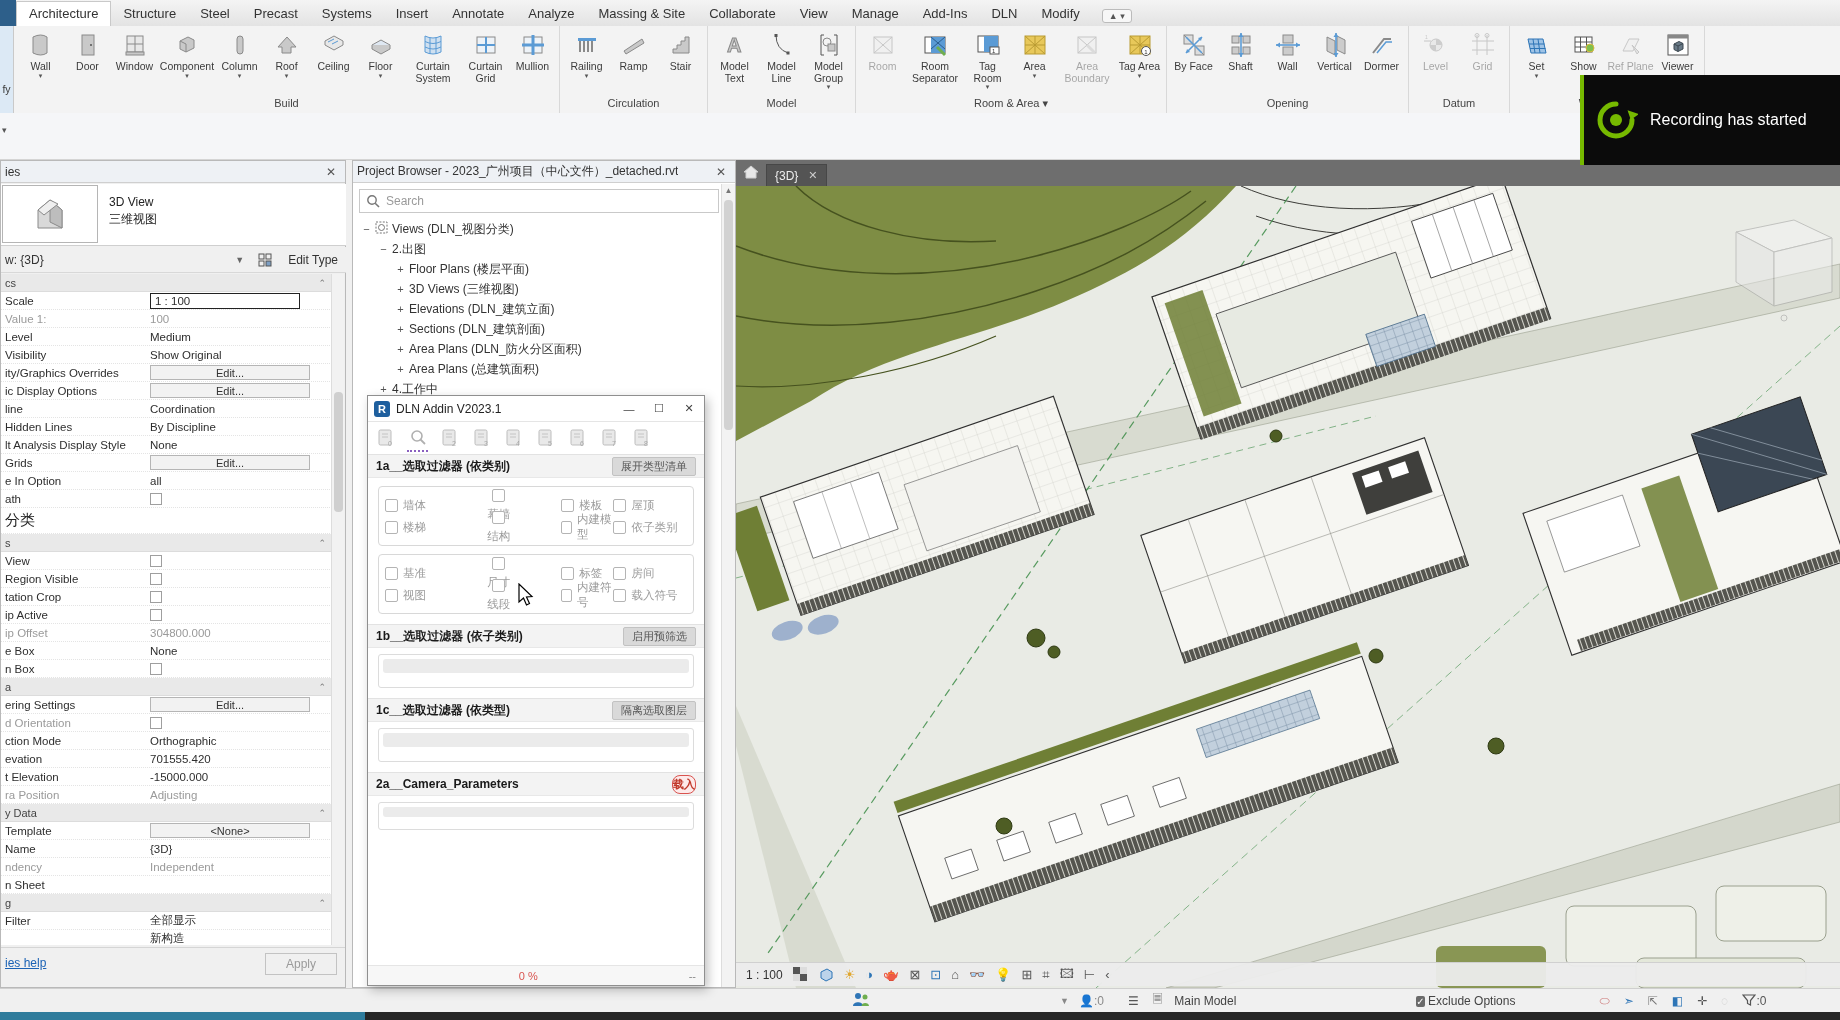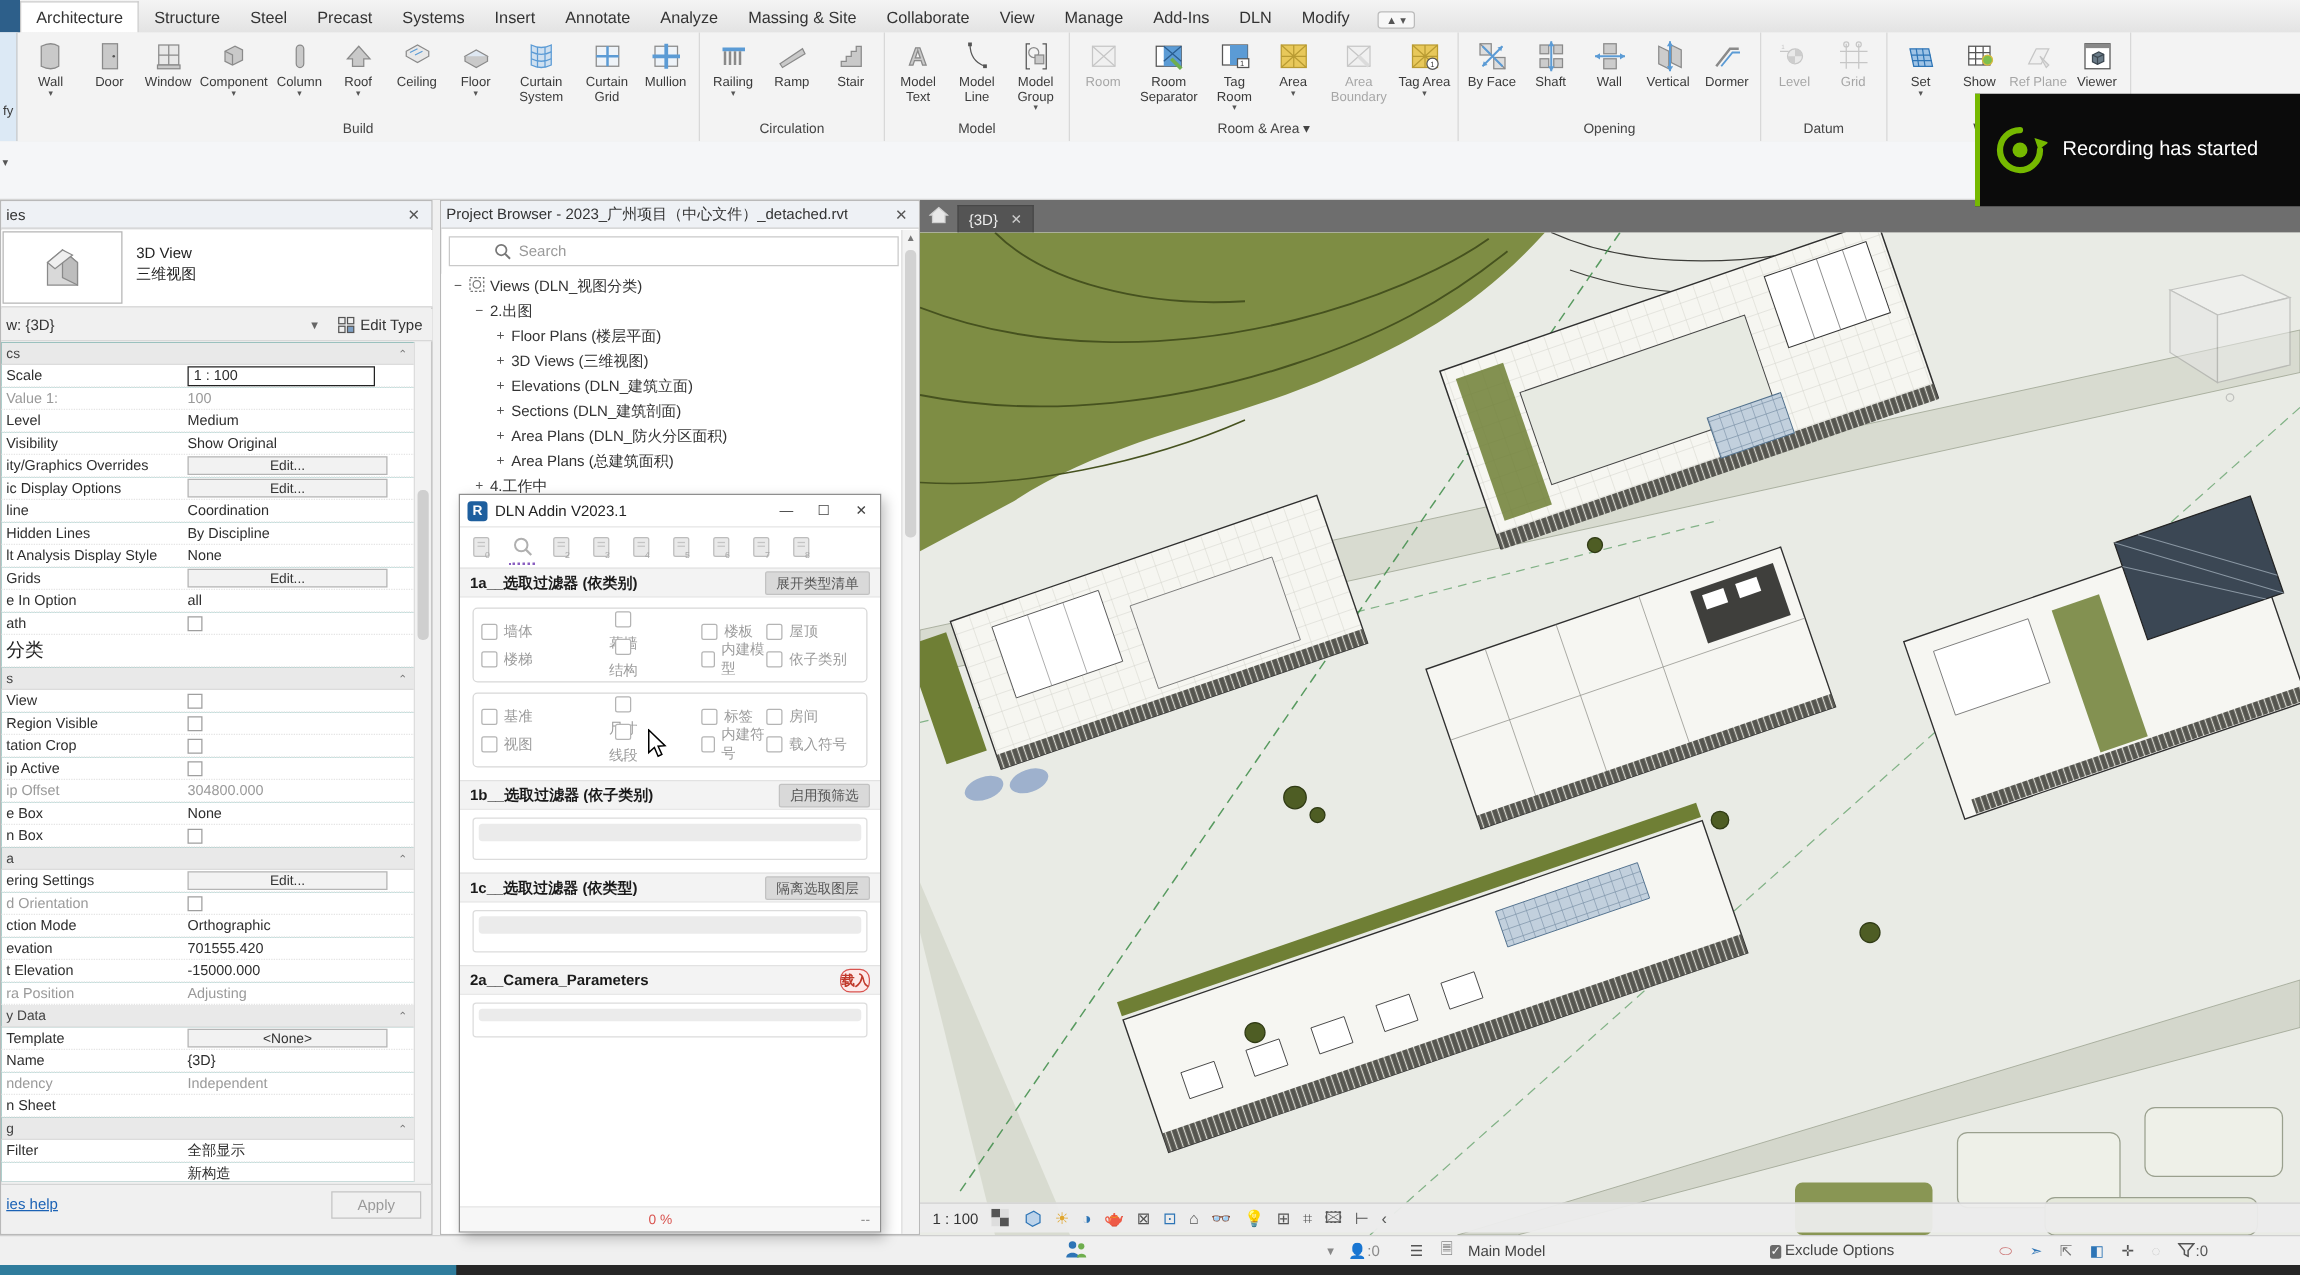--- a/index.html
+++ b/index.html
@@ -40,21 +40,21 @@
   .panel-title .x { margin-left:auto; color:#555; font-size:12px; padding:0 5px; cursor:pointer; }
 
   
   #properties { left:0; top:160px; width:346px; height:828px; }
   #type-box { position:absolute; left:0; top:23px; width:345px; height:62px; background:#fff; border-bottom:1px solid #cfcfcf; display:flex; }
   #type-thumb { width:96px; height:58px; border:1px solid #b5b5b5; margin:1px; background:#fff; display:flex; align-items:center; justify-content:center; }
   #type-text { font-size:12px; color:#222; padding:10px 0 0 10px; line-height:17px; }
   #selector-row { position:absolute; left:0; top:86px; width:345px; height:26px; background:#f0f0f0; display:flex; align-items:center; border-bottom:1px solid #d8d8d8; font-size:12px; color:#333; }
   #selector-row .sel { flex:1; padding-left:4px; }
   #selector-row .car { color:#666; font-size:9px; padding:0 6px; }
-  #edit-type { display:flex; align-items:center; gap:4px; padding:0 8px; font-size:12px; color:#333; cursor:pointer; }
+  #edit-type { display:flex; align-items:center; gap:16px; padding:0 8px; font-size:12px; color:#333; cursor:pointer; }
   #prop-rows { position:absolute; left:0; top:113px; width:331px; bottom:42px; background:#0f766e; overflow:hidden; }
   .prow { display:flex; height:18px; border-bottom:1px dotted #e4e4e4; font-size:11.5px; align-items:center; background:#fff; }
   .prow .pl { width:146px; padding-left:4px; color:#2e2e2e; white-space:nowrap; overflow:hidden; }
   .prow .pv { flex:1; color:#2e2e2e; padding-left:3px; white-space:nowrap; display:flex; align-items:center; }
   .prow.muted .pl,.prow.muted .pv { color:#9a9a9a; }
   .prow.hdr { background:#e9e9e9; border-bottom:1px solid #dcdcdc; }
   .prow.hdr .pl { font-size:11px; color:#444; }
   .prow.hdr .chev { margin-left:auto; margin-right:6px; color:#777; font-size:9px; }
   .prow.big { height:26px; }
   .prow.big .pl { font-size:15px; color:#222; width:auto; }
@@ -62,21 +62,21 @@
   .valbox { border:1.5px solid #222; padding:0 4px; height:16px; line-height:14px; min-width:150px; }
   .pcheck { width:12px; height:12px; border:1px solid #9f9f9f; background:#fff; }
   #prop-scroll { position:absolute; right:1px; top:113px; width:13px; bottom:42px; background:#f2f2f2; border-left:1px solid #ddd; }
   #prop-scroll .thumb { position:absolute; left:2px; top:118px; width:9px; height:120px; background:#cfcfcf; border-radius:4px; }
   #prop-footer { position:absolute; left:0; bottom:0; width:344px; height:40px; background:#f0f0f0; border-top:1px solid #d5d5d5; }
   #prop-help { position:absolute; left:4px; top:8px; font-size:12px; color:#1b62b5; text-decoration:underline; }
   #apply-btn { position:absolute; right:8px; top:5px; width:72px; height:22px; background:#f0f0f0; border:1px solid #c3c3c3; color:#9a9a9a; font-size:12px; text-align:center; line-height:20px; }
 
   
   #browser { left:352px; top:160px; width:384px; height:828px; background:#fff; }
-  #search-row { position:absolute; left:6px; top:28px; width:360px; height:24px; border:1px solid #c9c9c9; background:#fff; display:flex; align-items:center;padding-left:29px; }
+  #search-row { position:absolute; left:6px; top:28px; width:360px; height:24px; border:1px solid #c9c9c9; background:#fff; display:flex; align-items:center; }
   #search-row .mag { margin:0 6px; }
   #search-row .ph { color:#9a9a9a; font-size:12px; }
   #tree { position:absolute; left:0; top:58px; right:14px; bottom:0; background:#fff; }
   .titem { height:20px; display:flex; align-items:center; font-size:12px; color:#333; white-space:nowrap; }
   .titem .exp { width:11px; text-align:center; color:#555; font-size:11px; margin-right:3px; }
   .titem .tico { margin-right:4px; }
   #browser-scroll { position:absolute; right:0; top:23px; width:14px; bottom:0; background:#f3f3f3; border-left:1px solid #ddd; }
   #browser-scroll .up { font-size:8px; color:#777; text-align:center; display:block; margin-top:2px; }
   #browser-scroll .thumb { position:absolute; left:2px; top:16px; width:9px; height:230px; background:#d2d2d2; border-radius:4px; }
 

